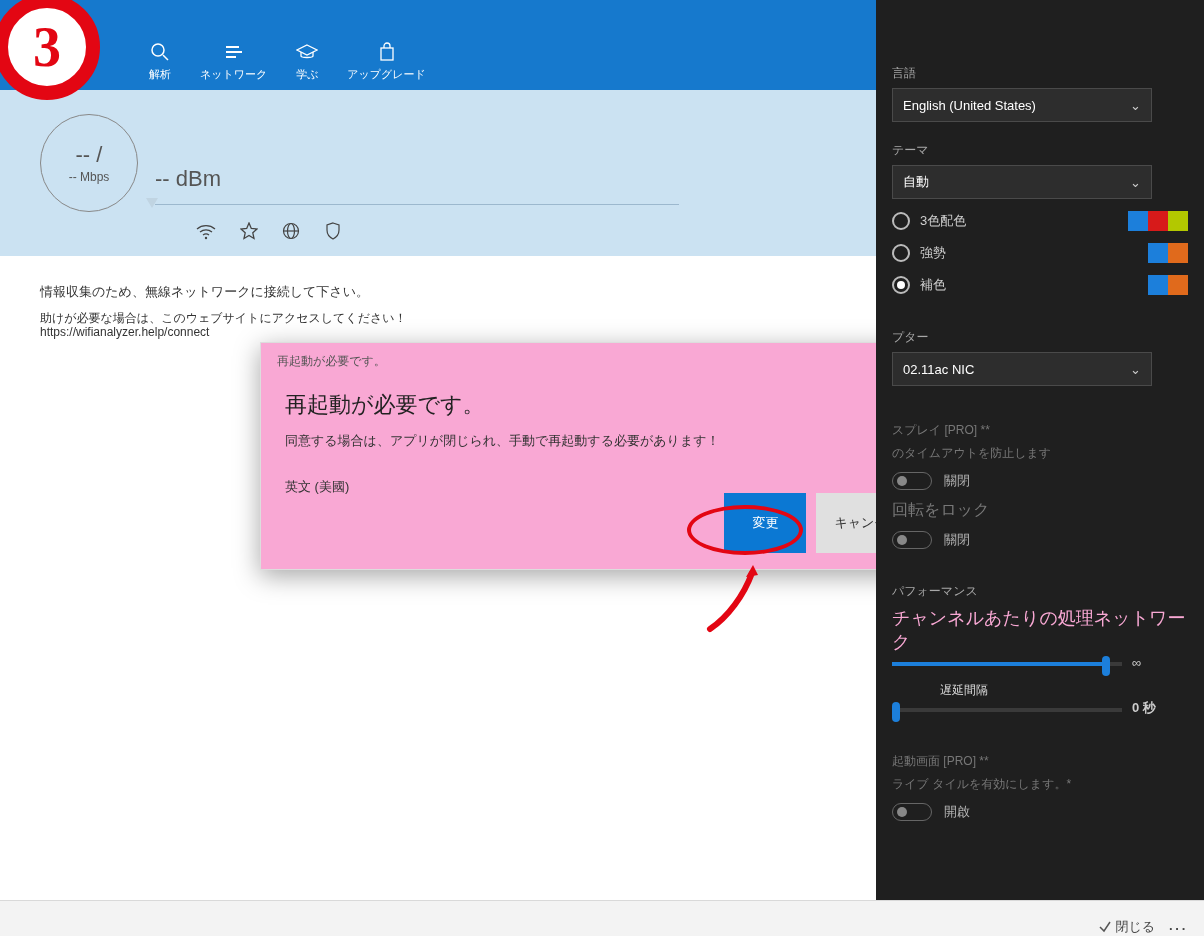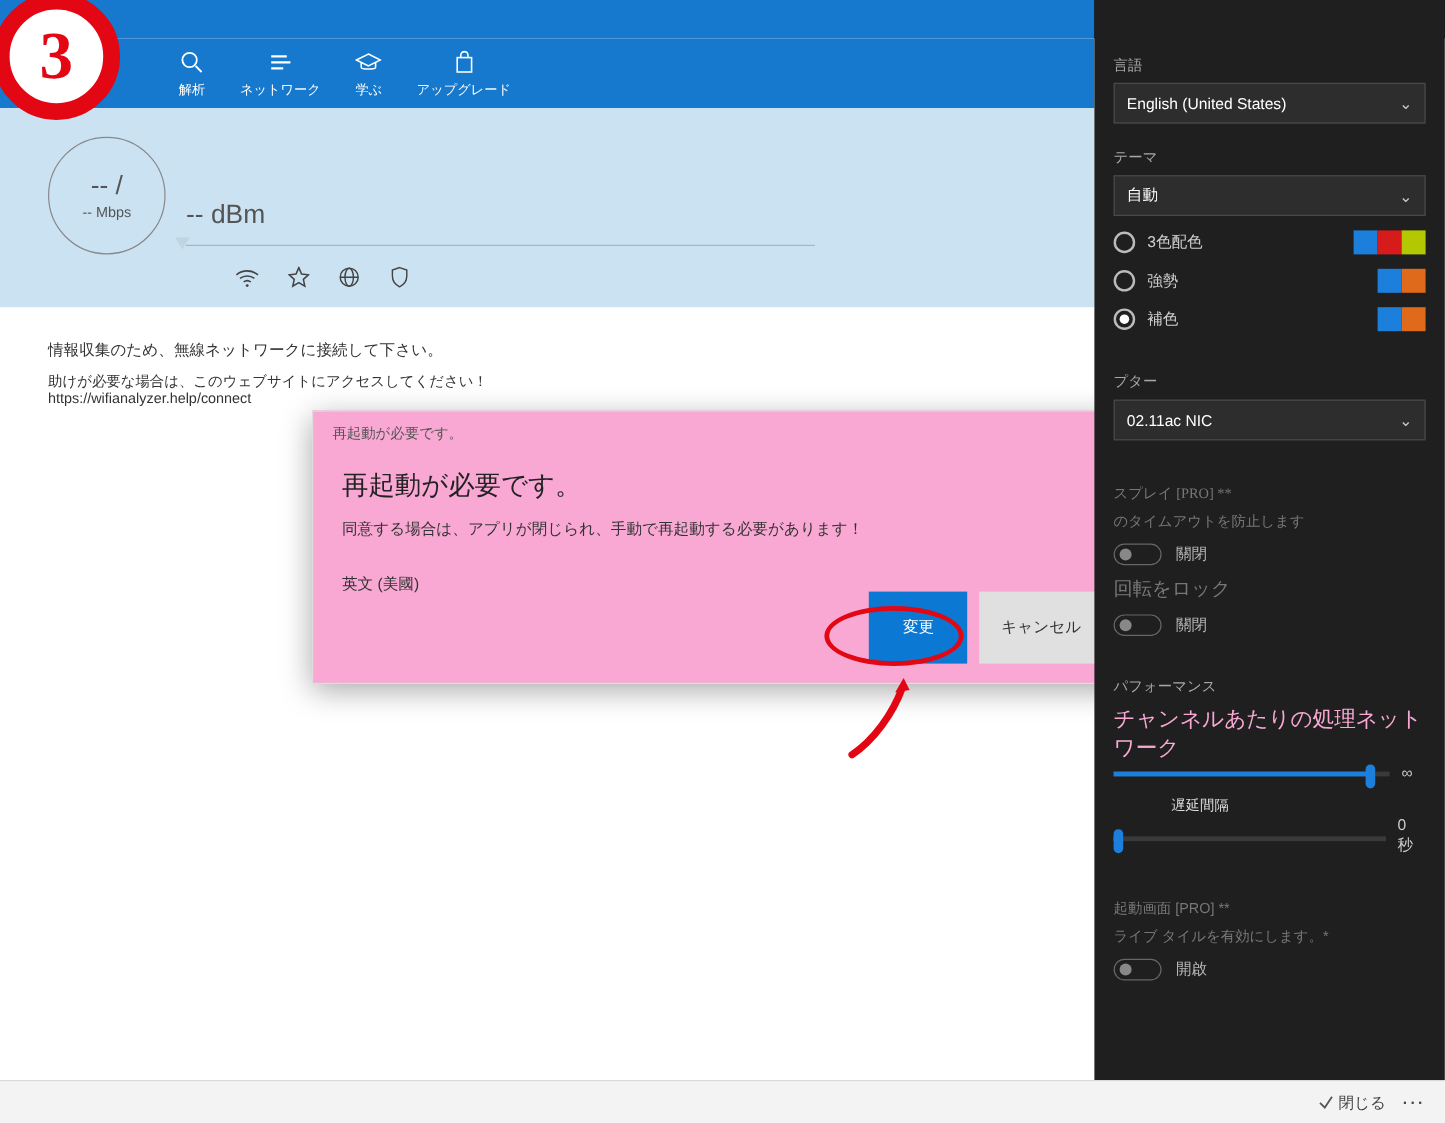--- a/index.html
+++ b/index.html
@@ -168,26 +168,26 @@
   background: #e0e0e0;
   color: #333;
   border: none;
   font-size: 13px;
   padding: 6px 18px;
 }
 
 .settings {
   position: absolute;
   top: 0; right: 0;
-  width: 292px;
+  width: 328px;
   height: 900px;
   background: #1f1f1f;
   color: #cfcfcf;
   font-size: 13px;
-  padding-top: 32px;
+  padding-top: 51px;
 }
 .s-section { padding: 6px 16px 6px 16px; }
 .s-label { color: #a8a8a8; font-size: 12px; margin-top: 8px; margin-bottom: 6px;}
 .s-select {
   background: #2d2d2d;
   border: 1px solid #4a4a4a;
   color: #fff;
   height: 34px;
   width: 260px;
   display: flex;
@@ -229,21 +229,21 @@
   position:absolute; top:-6px; width:8px; height:20px; border-radius:4px; background:#1c7fdb;
 }
 .s-dim { color: #777; }
 .bottombar {
   position: absolute;
   bottom: 0; left: 0; right: 0;
   height: 36px;
   background: #f3f3f3;
   border-top: 1px solid #d9d9d9;
   display: flex;
-  align-items: center;
+  align-items: flex-end;
   justify-content: flex-end;
   padding-right: 16px;
   gap: 14px;
   font-size: 13px;
   color: #444;
 }
 
 .step-badge {
   position: absolute;
   top: -6px; left: -6px;
@@ -441,21 +441,21 @@
   </div>
 
   <div class="s-section" style="margin-top:14px;">
     <div class="s-label">プター</div>
     <div class="s-select">
       <span>02.11ac NIC</span>
       <span class="chev">⌄</span>
     </div>
   </div>
 
-  <div class="s-section" style="margin-top:16px;font-family:Liberation Serif, serif;">
+  <div class="s-section" style="margin-top:16px;">
     <div class="s-label s-dim">スプレイ [PRO] **</div>
     <div class="s-dim" style="font-size:12px; margin-top:4px;">のタイムアウトを防止します</div>
   </div>
   <div class="toggle-row">
     <div class="toggle">
         <div class="knob"></div>
       </div>
     <span>關閉</span>
   </div>
   <div class="s-section" style="padding-top:6px;">
@@ -479,21 +479,21 @@
       <span style="color:#ccc;">∞</span>
     </div>
     <div style="margin-top:12px;margin-left:48px;">
       <span style="font-size:12px; color:#ddd;">遅延間隔</span>
     </div>
     <div style="display:flex; align-items:center; gap:10px;">
       <div class="slider-track">
         <div class="slider-fill" style="width:4px;"></div>
         <div class="slider-thumb" style="left:0;"></div>
       </div>
-      <span style="color:#ccc;">0 秒</span>
+      <span style="color:#ccc;font-weight:bold;">0 秒</span>
     </div>
   </div>
 
   <div class="s-section" style="margin-top:16px;">
     <div class="s-label s-dim">起動画面 [PRO] **</div>
     <div class="s-dim" style="font-size:12px; margin-top:4px;">ライブ タイルを有効にします。*</div>
   </div>
   <div class="toggle-row">
     <div class="toggle">
         <div class="knob"></div>

